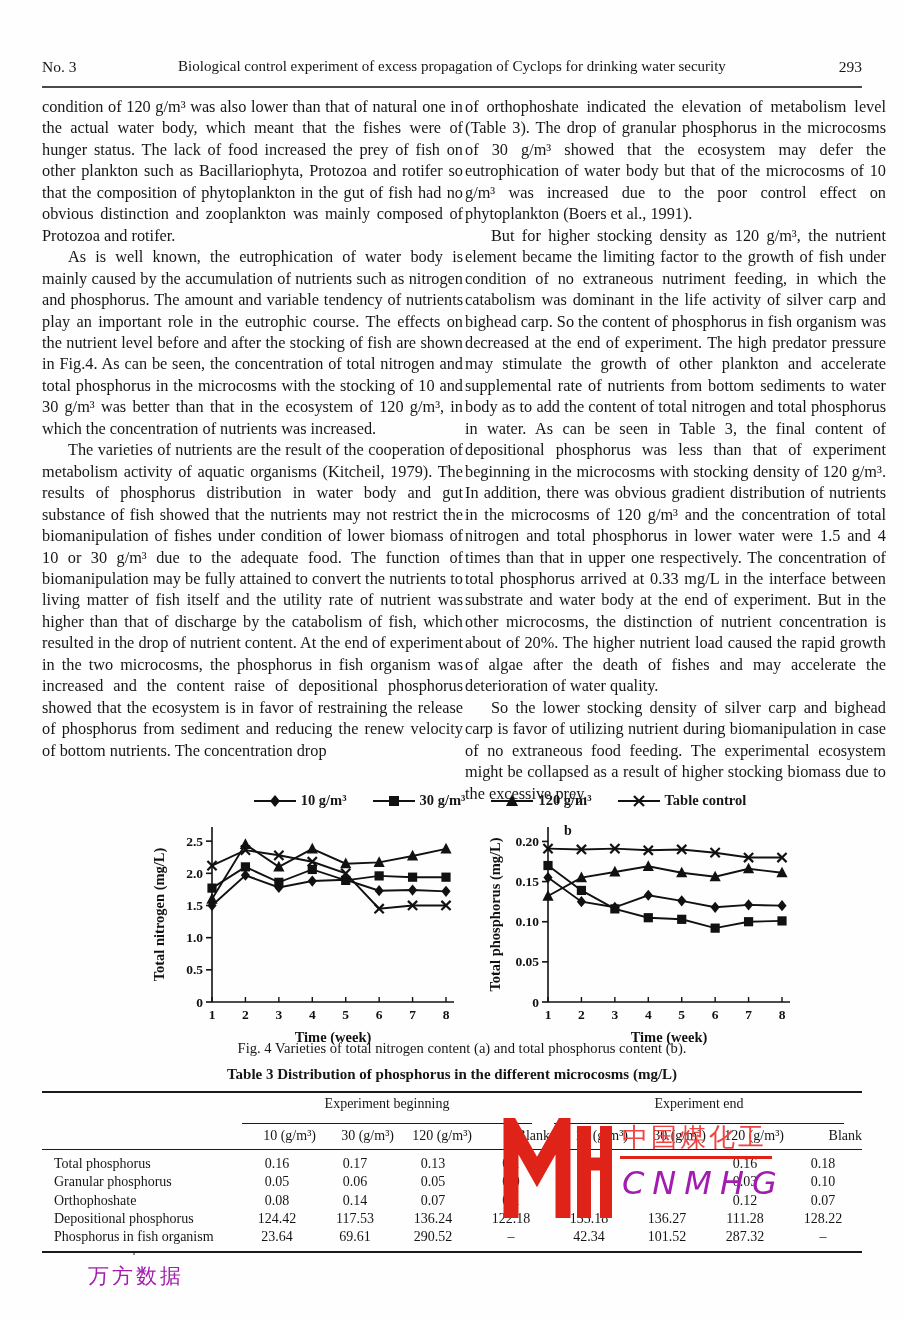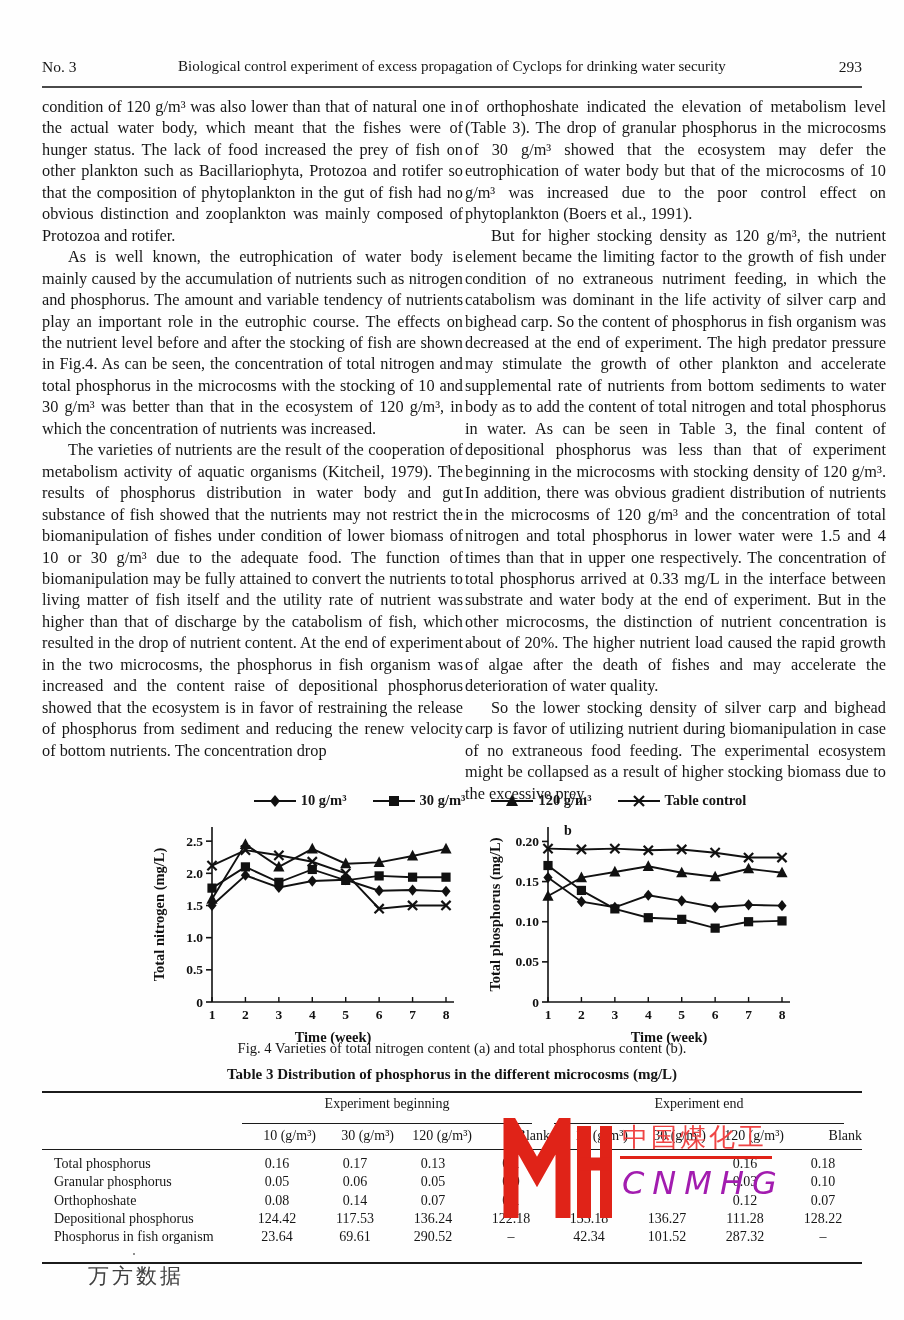--- a/index.html
+++ b/index.html
@@ -31,31 +31,31 @@
               grid-template-columns:196px repeat(8,1fr);
               border-top:2.5px solid #1b1b1b;border-bottom:2.5px solid #1b1b1b;
               font-size:14px;line-height:16.4px;}
   .tg-empty{}
   .tg-group{grid-column:span 4;text-align:center;padding:3px 0 11px;margin:0 18px 0 4px;border-bottom:1.3px solid #1b1b1b;}
   .tg-sub{text-align:right;padding:4px 0 4px;}
   .tg-rule{grid-column:1/-1;border-bottom:1.6px solid #1b1b1b;}
   .tg-label{padding:1px 0 1px 12px;white-space:nowrap;}
   .tg-val{text-align:center;padding:1px 0;}
   .pad-top{padding-top:6px;}
-  .pad-bot{padding-bottom:16px;}
+  .pad-bot{padding-bottom:5px;}
   
   #watermark{position:absolute;left:500px;top:1114px;width:300px;height:112px;pointer-events:none;}
   #wm-logo{position:absolute;left:0;top:4px;}
   #wm-cn{position:absolute;left:122px;top:6px;font-size:26px;letter-spacing:3px;color:#ef4444;
          font-family:"DejaVu Sans",sans-serif;}
   #wm-underline{position:absolute;left:120px;top:42px;width:152px;height:3px;background:#e02318;}
   #wm-latin{position:absolute;left:122px;top:50px;font-size:32px;letter-spacing:8px;color:#a21caf;
             font-family:"DejaVu Sans",sans-serif;font-style:italic;}
   
-  #wanfang{position:absolute;left:88px;top:1262px;font-size:21px;letter-spacing:3px;color:#404040;
+  #wanfang{position:absolute;left:88px;top:1262px;font-size:21px;letter-spacing:3px;color:#a21caf;
            font-family:"DejaVu Sans",sans-serif;}
   #tiny-dot{position:absolute;left:133px;top:1253px;width:2px;height:2px;background:#6a6a6a;border-radius:50%;}
 </style>
 </head>
 <body>
 
 <div id="page">
 
   <div id="header">
     <span class="issue">No. 3</span>

